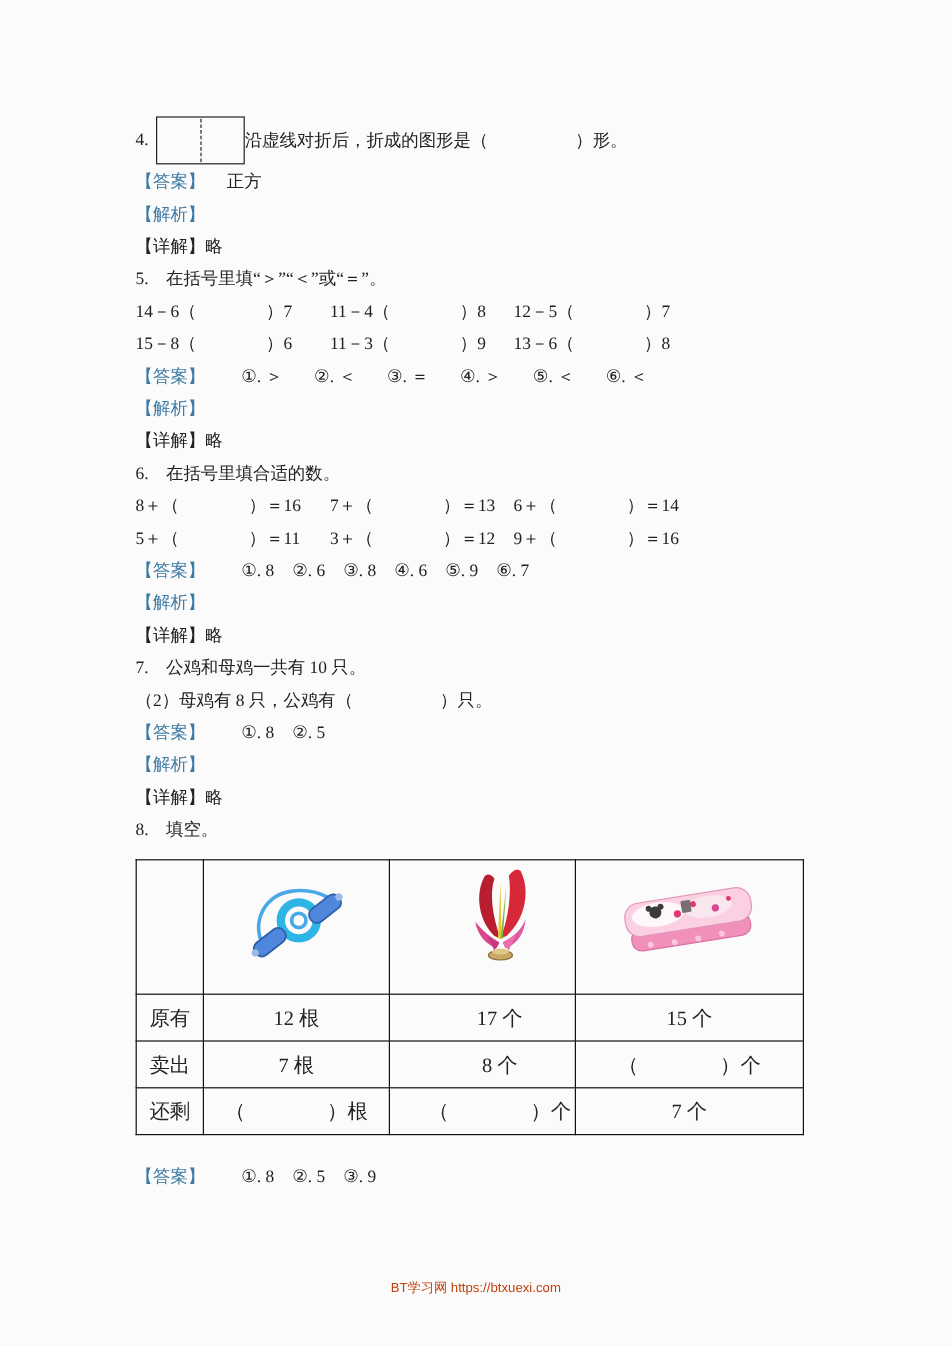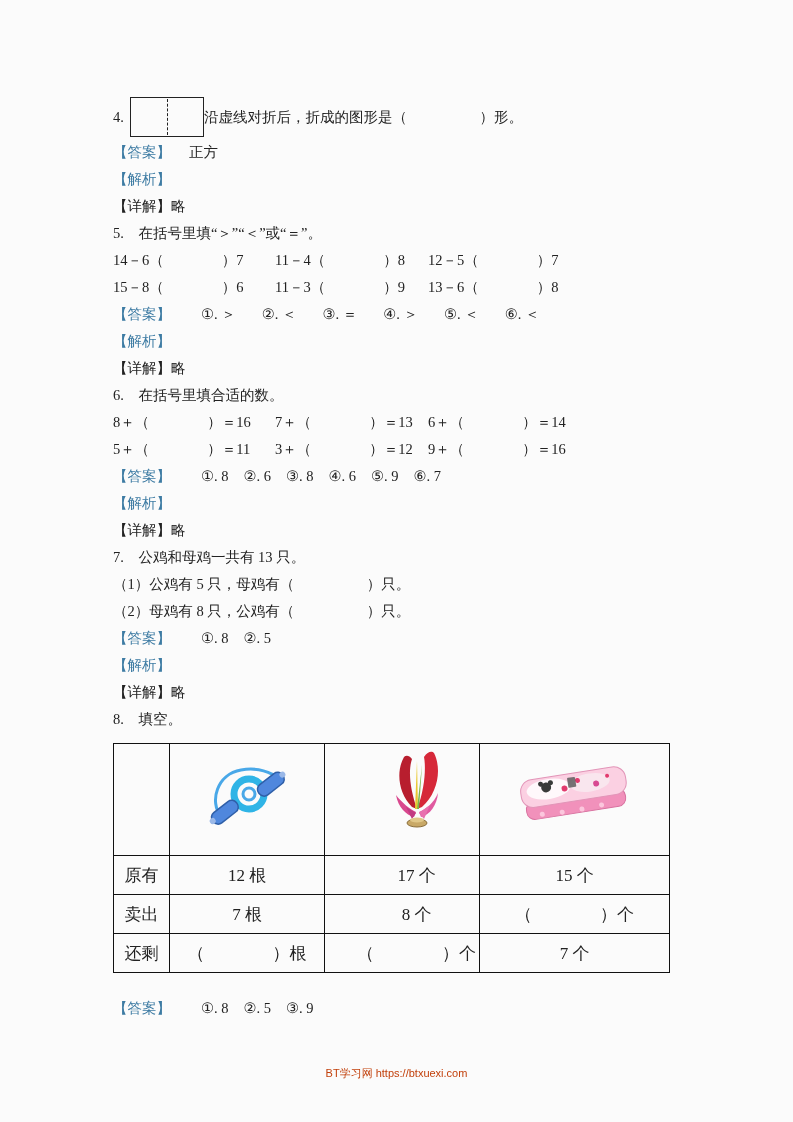--- a/index.html
+++ b/index.html
@@ -135,22 +135,21 @@
       <span>②. 6</span>
       <span>③. 8</span>
       <span>④. 6</span>
       <span>⑤. 9</span>
       <span>⑥. 7</span>
     </span>
   </div>
   <div class="line"><span class="accent">【解析】</span></div>
   <div class="line"><span>【详解】</span><span>略</span></div>
 
-  <div class="line"><span>7.</span>　<span>公鸡和母鸡一共有 13 只。</span></div>
-  <div class="line">（1）公鸡有 5 只，母鸡有（　　　　　）只。</div>
+  <div class="line"><span>7.</span>　<span>公鸡和母鸡一共有 10 只。</span></div>
   <div class="line">（2）母鸡有 8 只，公鸡有（　　　　　）只。</div>
   <div class="line ans-line">
     <span class="accent">【答案】</span>
     <span class="ans-items wide">
       <span>①. 8</span>
       <span>②. 5</span>
     </span>
   </div>
   <div class="line"><span class="accent">【解析】</span></div>
   <div class="line"><span>【详解】</span><span>略</span></div>

